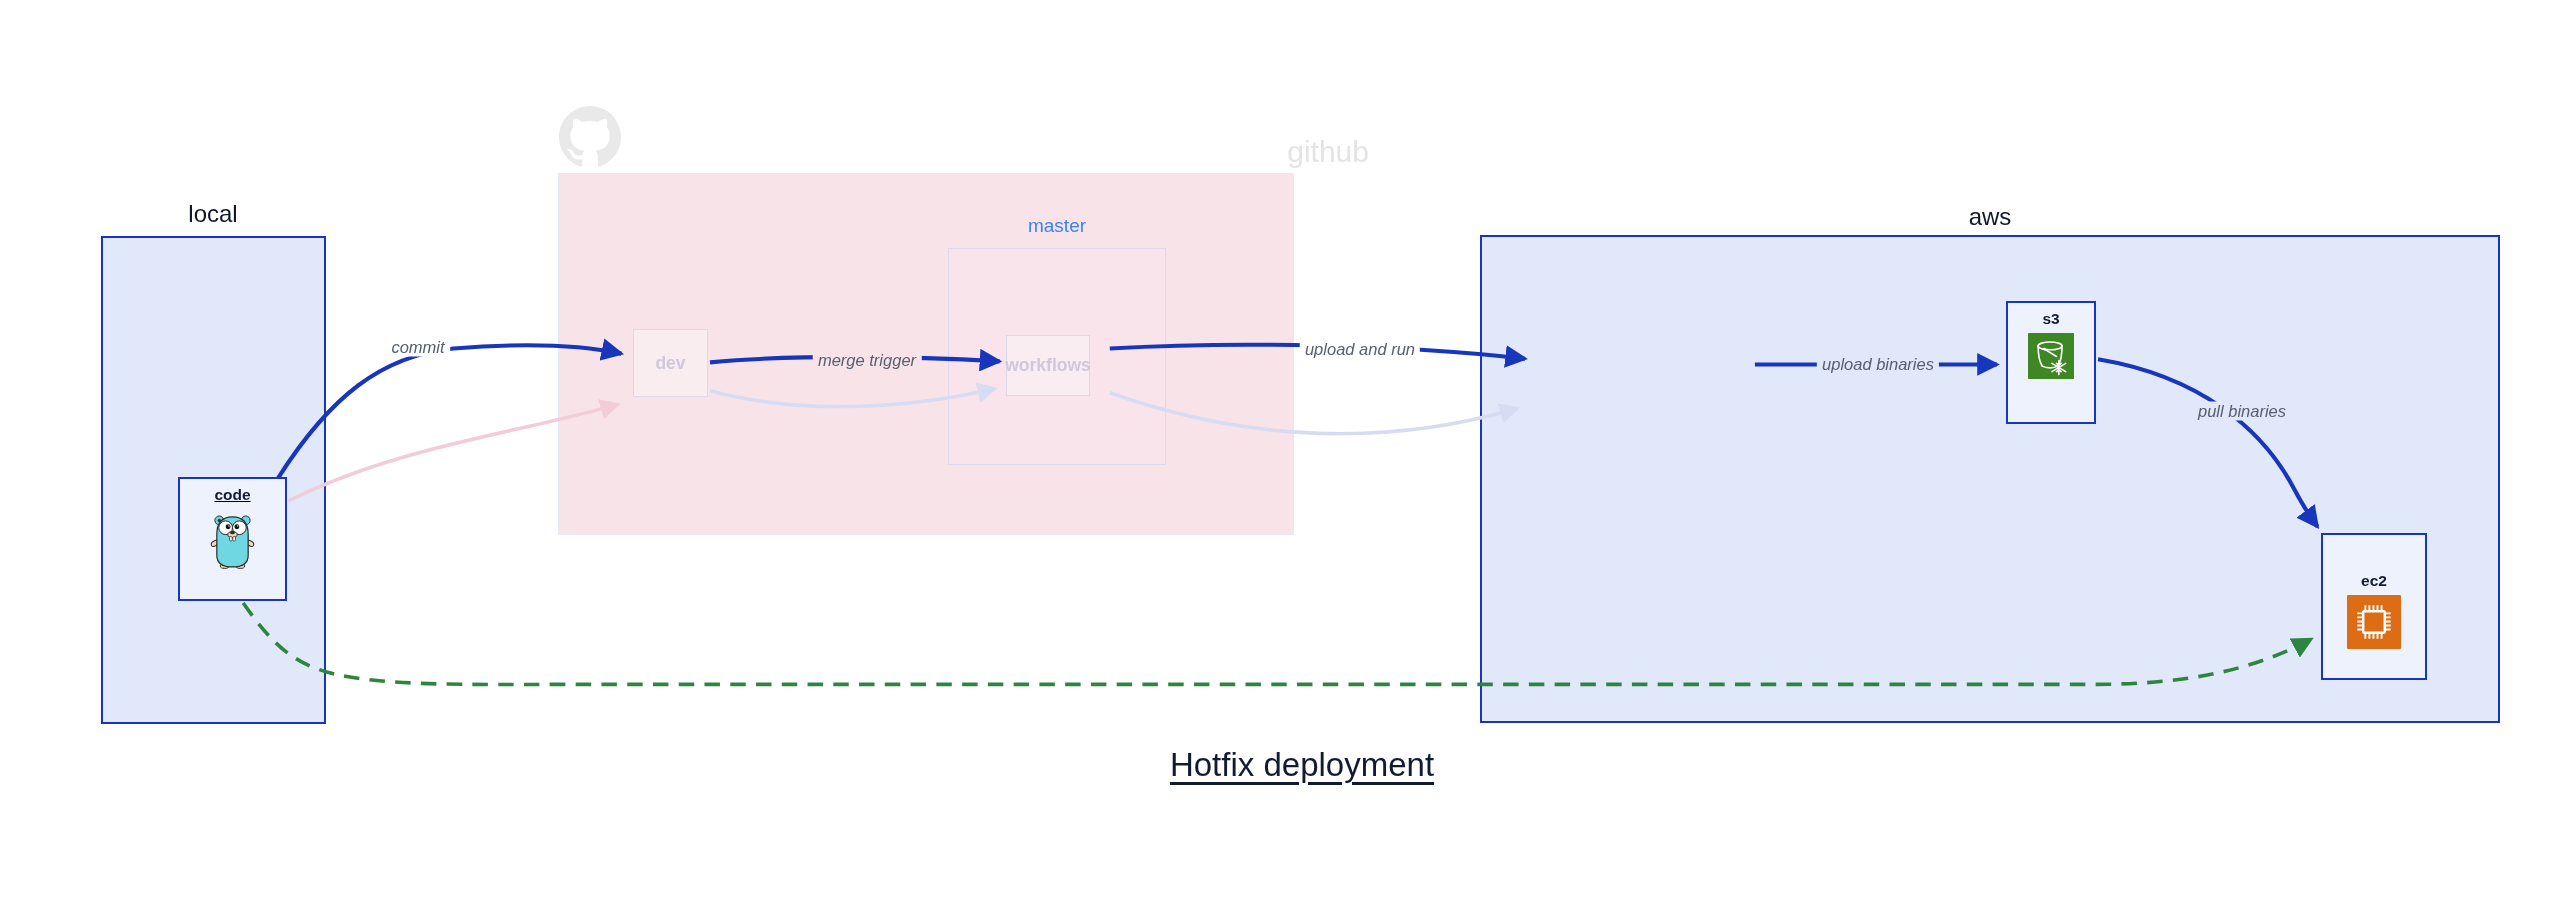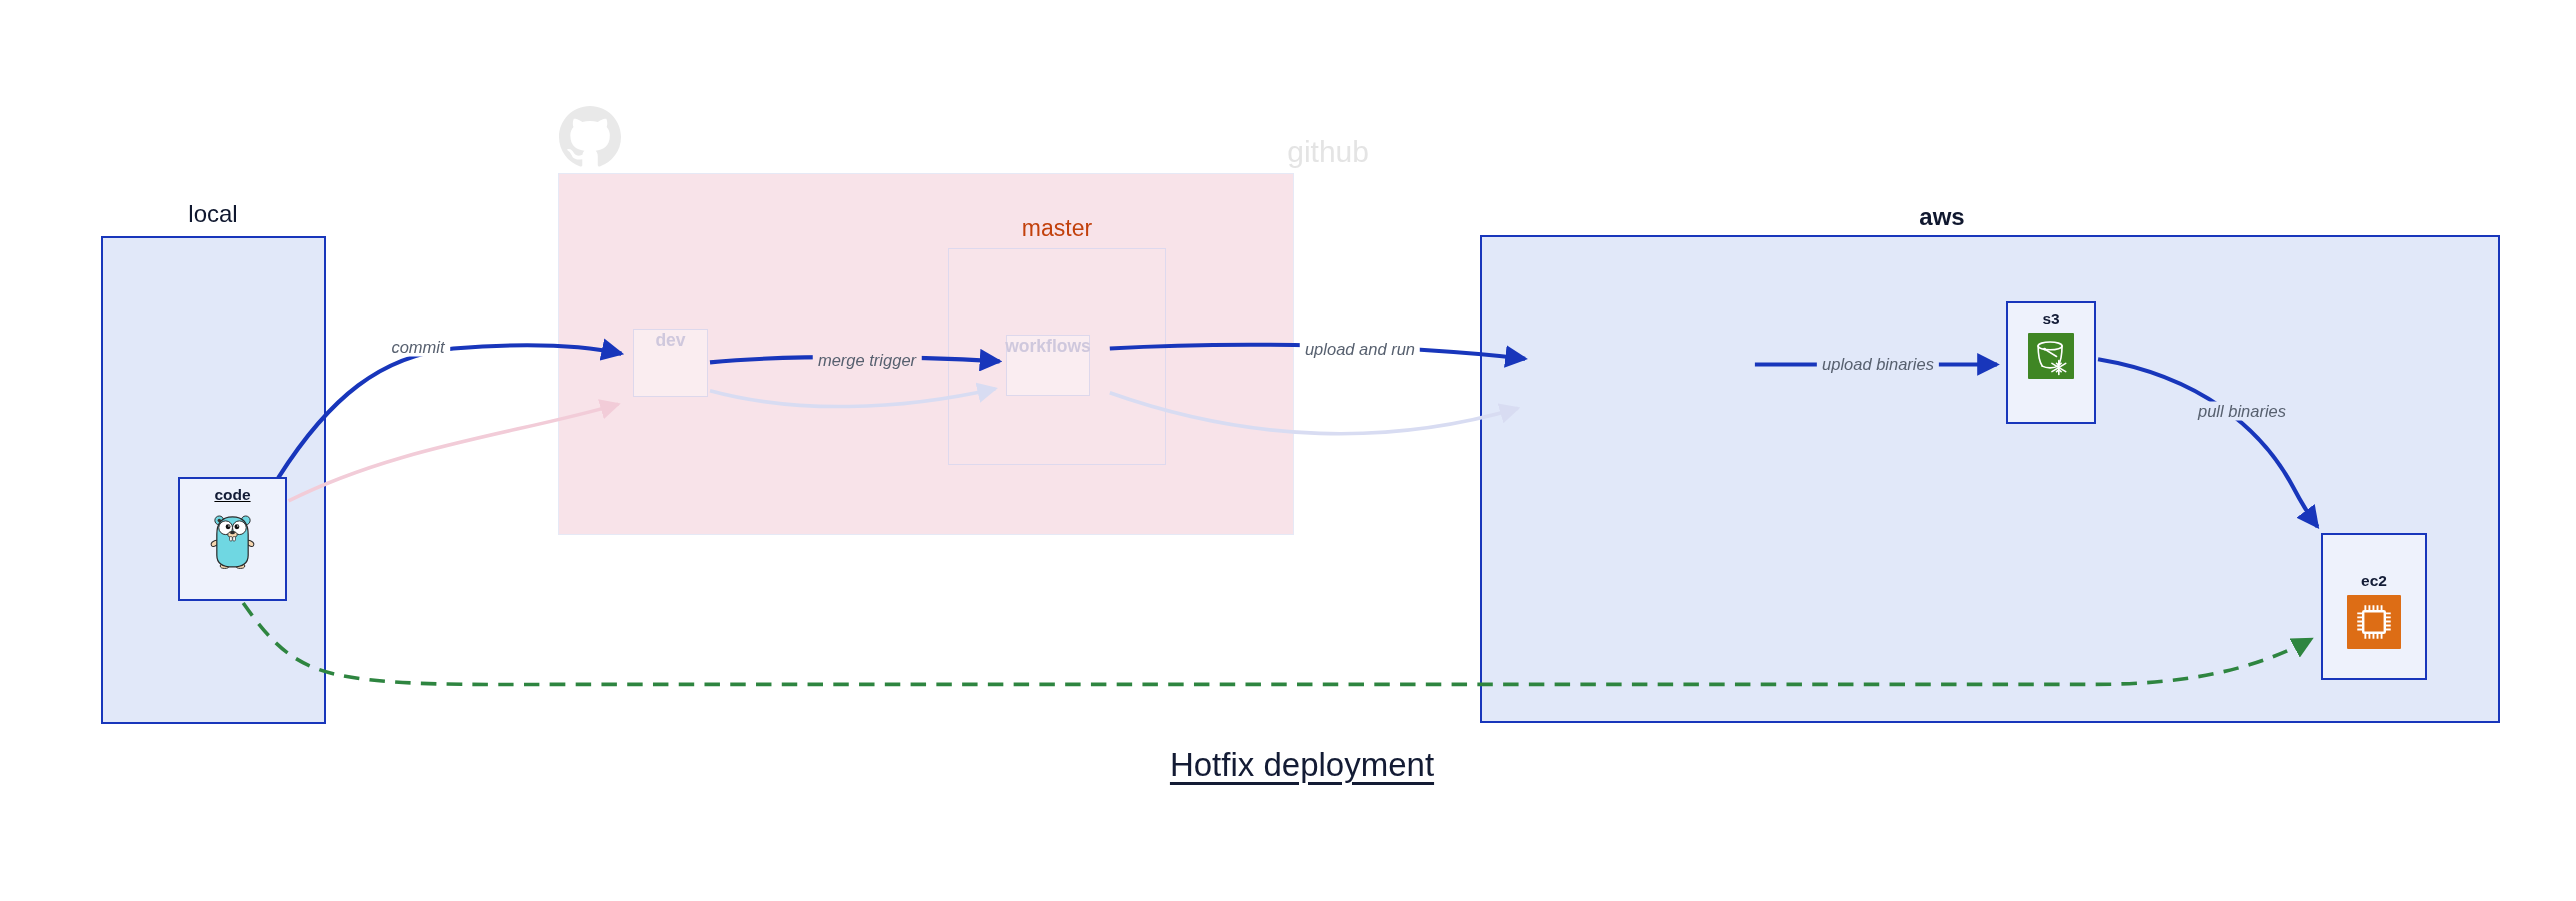--- a/index.html
+++ b/index.html
@@ -6,43 +6,43 @@
   body{width:2604px;height:902px;font-family:"Liberation Sans", sans-serif;}
   .canvas{position:relative;width:2604px;height:902px;background:#ffffff;overflow:hidden;}
 
   
   .cluster{position:absolute;box-sizing:border-box;z-index:1;}
   .cluster.blue{background:#e1e8f9;border:2.6px solid #1836bb;}
   .cluster.ghost{background:#f8e3e9;border:1px solid #e6e9f6;}
   .ghost-box{position:absolute;box-sizing:border-box;z-index:1;background:rgba(255,255,255,0.06);border:1.5px solid #ded9ee;}
   .cluster-label{position:absolute;z-index:2;color:#10182f;font-size:24px;transform:translateX(-50%);white-space:nowrap;}
   .cluster-label.faded{color:#e4e4e4;font-size:30px;transform:none;}
-  .cluster-label.mauve{color:#c2410c;font-size:23px;}
+  .cluster-label.mauve{color:#3b82f6;font-size:19px;}
 
   #local-box{left:101px;top:236px;width:225px;height:488px;}
   #aws-box{left:1480px;top:235px;width:1020px;height:488px;}
   #github-box{left:558px;top:173px;width:736px;height:362px;}
   #master-box{left:948px;top:248px;width:218px;height:217px;}
 
   .local-label{left:213px;top:200px;}
-  .aws-label{left:1942px;top:203px;font-weight:bold;}
+  .aws-label{left:1990px;top:203px;}
   .github-label{right:1235px;top:135px;text-align:center;}
   .master-label{left:1057px;top:215px;}
 
   .gh-logo{position:absolute;left:559px;top:106px;width:62px;height:62px;z-index:2;}
 
   
   svg.edges{position:absolute;left:0;top:0;width:2604px;height:902px;z-index:3;}
 
   
   .node{position:absolute;box-sizing:border-box;z-index:4;background:#eef2fc;border:2.6px solid #1836bb;
         display:flex;flex-direction:column;align-items:center;}
   .node-label{font-weight:bold;font-size:15.5px;color:#131c36;margin-top:7.2px;}
   .ghost-node{position:absolute;box-sizing:border-box;z-index:4;background:rgba(255,255,255,0.35);
-        border:1.5px solid #ddd8ec;display:flex;justify-content:center;}
+        border:1.5px solid #ddd8ec;display:flex;align-items:center;justify-content:center;}
   .ghost-node .node-label{color:#cfc8dd;font-size:17.5px;margin:0;}
   .node-icon{margin-top:5.2px;}
 
   #node-code{left:178px;top:477px;width:109px;height:124px;text-decoration:underline;}
   #node-dev{left:633px;top:329px;width:75px;height:68px;}
   #node-workflows{left:1006px;top:335px;width:84px;height:61px;}
   #node-builders{left:1619px;top:302px;width:133px;height:122px;}
   #node-s3{left:2006px;top:301px;width:90px;height:123px;}
   #node-ec2{left:2321px;top:533px;width:106px;height:147px;justify-content:center;}
 

